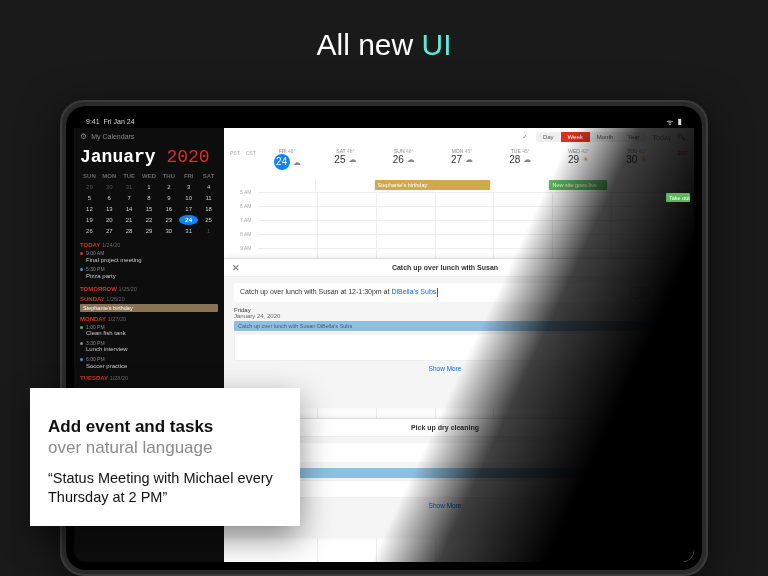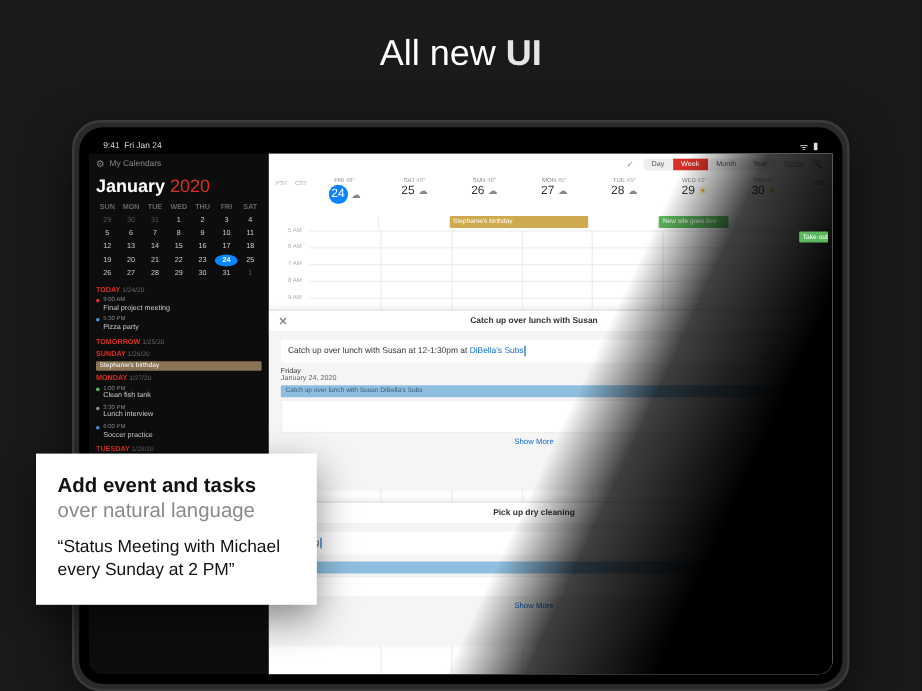--- a/index.html
+++ b/index.html
@@ -1,30 +1,30 @@
 <!DOCTYPE html>
 <html><head>
 <meta charset="utf-8">
 <style>
   * { box-sizing: border-box; margin: 0; padding: 0; }
   html, body { width: 768px; height: 576px; overflow: hidden; background: #1a1a1a; font-family: -apple-system, "Helvetica Neue", Arial, sans-serif; }
   .hero-title { position: absolute; top: 28px; left: 0; right: 0; text-align: center; font-size: 30px; font-weight: 500; color: #fff; }
-  .hero-title .dim { color: #e5e5e5; font-weight: bold; }
+  .hero-title .dim { color: #5eead4; }
   .tablet { position: absolute; top: 100px; left: 60px; width: 648px; height: 476px; border-radius: 24px; background: #2a2a2a; border: 2px solid #3b3b3b; box-shadow: 0 10px 40px rgba(0,0,0,.6); overflow: hidden; }
   .tablet::before { content:""; position:absolute; inset:4px; border-radius:20px; background:#000; }
   .screen { position:absolute; inset:12px; background:#000; border-radius:12px; overflow:hidden; }
 
   .status-bar { position:absolute; top:0; left:0; right:0; height:14px; display:flex; justify-content:space-between; align-items:center; padding:0 12px; color:#ddd; font-size:7px; font-weight:500; }
   .status-right { display:flex; gap:4px; align-items:center; font-size:8px; }
 
   .app { position:absolute; top:14px; left:0; right:0; bottom:0; display:flex; }
   .sidebar { width:150px; background:#0d0d0d; color:#fff; font-size:7px; padding:4px 6px; overflow:hidden; }
   .side-head { display:flex; align-items:center; gap:4px; margin-bottom:6px; color:#888; }
   .gear { font-size:8px; }
-  .month-title { font-size:15px; font-weight:700; color:#fff; margin:2px 0 4px; }
+  .month-title { font-size:18px; font-weight:700; color:#fff; margin:2px 0 4px;font-family:Liberation Mono, monospace; }
   .month-title .yr { color:#d93025; font-weight:500; }
   .mini-cal { display:grid; grid-template-columns:repeat(7,1fr); gap:1px; font-size:6px; text-align:center; }
   .mini-cal .dow { color:#666; font-weight:600; padding:2px 0; }
   .mini-cal .d { color:#ccc; padding:2px 0; border-radius:50%; }
   .mini-cal .d.dim { color:#555; }
   .mini-cal .d.today { background:#0a84ff; color:#fff; font-weight:700; }
 
   .agenda { margin-top:6px; }
   .ag-head { color:#d93025; font-size:6px; font-weight:700; margin:4px 0 1px; text-transform:uppercase; }
   .ag-head .sub { color:#666; font-weight:400; font-size:5.5px; }
@@ -77,21 +77,21 @@
   .nl-row { background:#fff; border-radius:3px; padding:4px 6px; font-size:7px; color:#333; display:flex; align-items:center; }
   .nl-row .link { color:#0a6ad6; }
   .cursor { display:inline-block; width:1px; height:9px; background:#0a6ad6; margin-left:1px; vertical-align:middle; }
   .toggle { margin-left:auto; width:20px; height:11px; background:#e6e6e6; border-radius:6px; position:relative; }
   .toggle::after { content:""; position:absolute; width:10px; height:10px; background:#fff; border-radius:50%; top:0.5px; left:0.5px; box-shadow:0 1px 2px rgba(0,0,0,.3); }
   .sub-date { font-size:6px; color:#666; margin:5px 0 2px; }
   .preview-ev { background:#8fbfe0; color:#3a5d77; font-size:5.5px; padding:2px 4px; border-radius:1px; margin-bottom:2px; }
   .preview-grid { height:28px; background:#fff; border:1px solid #eee; margin-top:2px; }
   .show-more { text-align:center; color:#0a6ad6; font-size:6.5px; padding:4px 0; }
 
-  .caption-card { position:absolute; left:30px; top:378px; width:234px; background:#fff; padding:16px 18px 18px; box-shadow:0 12px 30px rgba(0,0,0,.45); z-index:50; }
+  .caption-card { position:absolute; left:30px; top:388px; width:270px; background:#fff; padding:28px 18px 18px; box-shadow:0 12px 30px rgba(0,0,0,.45); z-index:50; }
   .cap-title { font-size:17px; font-weight:700; color:#111; line-height:1.25; }
   .cap-sub { font-size:17px; font-weight:500; color:#8a8a8a; line-height:1.25; margin-bottom:10px; }
   .cap-quote { font-size:14.5px; color:#111; line-height:1.35; }
 </style>
 </head>
 <body>
 
 <div class="hero-title">
   <span>All new </span><span class="dim">UI</span>
 </div>
@@ -323,14 +323,14 @@
         <div class="wedge"></div>
       <div class="allday-ev green" style="position: absolute; right: 4px; top: 65px; width: 24px; height: 9px;">Take out trash</div>
         </div>
     </div>
   </div>
 </div>
 
 <div class="caption-card">
   <div class="cap-title">Add event and tasks</div>
   <div class="cap-sub">over natural language</div>
-  <div class="cap-quote">“Status Meeting with Michael every Sunday at 2 PM”</div>
+  <div class="cap-quote">“Status Meeting with Michael every Thursday at 2 PM”</div>
 </div>
 
 </body></html>

